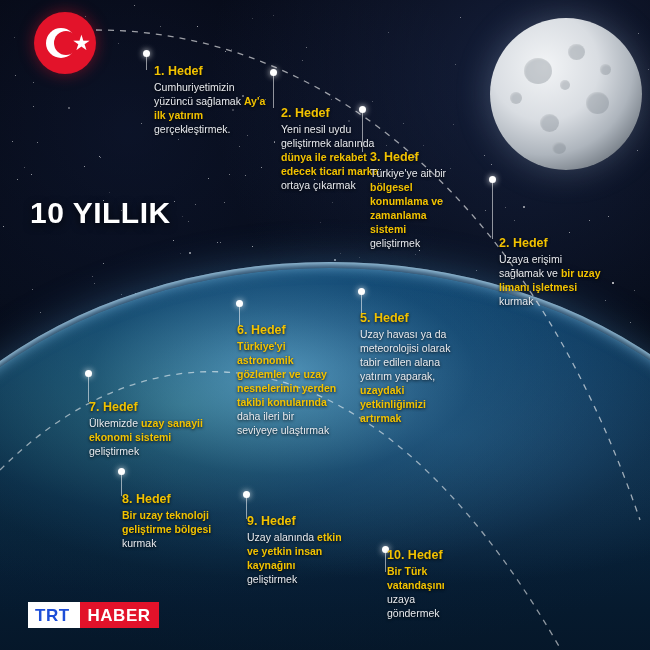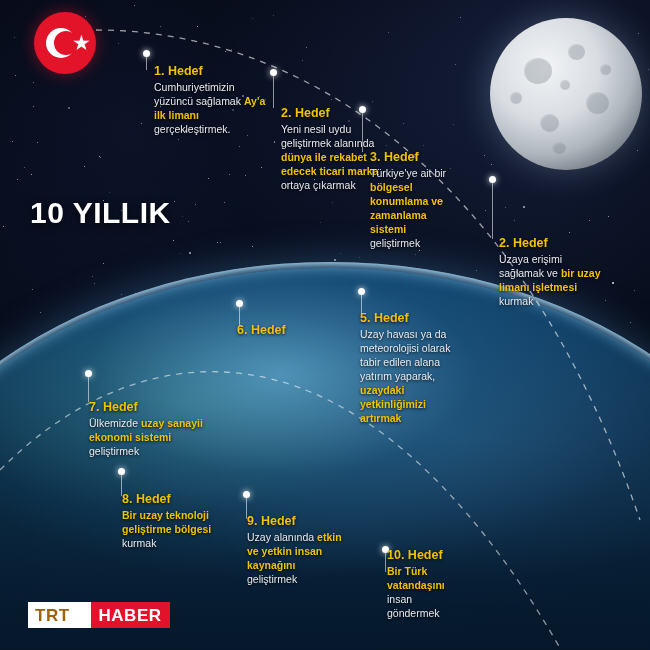--- a/index.html
+++ b/index.html
@@ -188,23 +188,23 @@
     position: absolute;
     left: 28px;
     bottom: 22px;
     display: flex;
     align-items: stretch;
     height: 26px;
     font-weight: bold;
   }
   .logo-trt {
     background: #ffffff;
-    color: #a16207;
+    color: #1d4ed8;
     font-size: 17px;
-    padding: 4px 21px 3px 7px;
+    padding: 4px 10px 3px 7px;
     letter-spacing: 0.5px;
     display: flex;
     align-items: center;
   }
   .logo-haber {
     background: #e2122a;
     color: #ffffff;
     font-size: 17px;
     padding: 4px 8px 3px 8px;
     letter-spacing: 0.5px;
@@ -417,21 +417,21 @@
   <div class="tick" style="left:246px;top:497px;height:22px;"></div>
 
   <div class="dot" style="left:382px;top:546px;"></div>
   <div class="tick" style="left:385px;top:552px;height:20px;"></div>
 
   <div class="goal" style="left:154px;top:64px;width:118px;">
     <div class="goal-title">1. Hedef</div>
     <div class="goal-text">
       <span>Cumhuriyetimizin</span><br>
       <span>yüzüncü sağlamak </span><span class="hl">Ay'a</span><br>
-      <span class="hl">ilk limanı</span><br>
+      <span class="hl">ilk yatırım</span><br>
       <span>gerçekleştirmek.</span>
     </div>
   </div>
 
   <div class="goal" style="left:281px;top:106px;width:120px;">
     <div class="goal-title">2. Hedef</div>
     <div class="goal-text">
       <span>Yeni nesil uydu</span><br>
       <span>geliştirmek alanında</span><br>
       <span class="hl">dünya ile rekabet</span><br>
@@ -470,20 +470,29 @@
       <span>tabir edilen alana</span><br>
       <span>yatırım yaparak,</span><br>
       <span class="hl">uzaydaki</span><br>
       <span class="hl">yetkinliğimizi</span><br>
       <span class="hl">artırmak</span>
     </div>
   </div>
 
   <div class="goal" style="left:237px;top:323px;width:116px;">
     <div class="goal-title">6. Hedef</div>
+    <div class="goal-text">
+      <span class="hl">Türkiye'yi</span><br>
+      <span class="hl">astronomik</span><br>
+      <span class="hl">gözlemler ve uzay</span><br>
+      <span class="hl">nesnelerinin yerden</span><br>
+      <span class="hl">takibi konularında</span><br>
+      <span>daha ileri bir</span><br>
+      <span>seviyeye ulaştırmak</span>
+    </div>
   </div>
 
   <div class="goal" style="left:89px;top:400px;width:118px;">
     <div class="goal-title">7. Hedef</div>
     <div class="goal-text">
       <span>Ülkemizde </span><span class="hl">uzay sanayii</span><br>
       <span class="hl">ekonomi sistemi</span><br>
       <span>geliştirmek</span>
     </div>
   </div>
@@ -505,21 +514,21 @@
       <span class="hl">kaynağını</span><br>
       <span>geliştirmek</span>
     </div>
   </div>
 
   <div class="goal" style="left:387px;top:548px;width:114px;">
     <div class="goal-title">10. Hedef</div>
     <div class="goal-text">
       <span class="hl">Bir Türk</span><br>
       <span class="hl">vatandaşını</span><br>
-      <span>insan</span><br>
+      <span>uzaya</span><br>
       <span>göndermek</span>
     </div>
   </div>
 
   <div class="logo">
     <div class="logo-trt">TRT</div>
     <div class="logo-haber">HABER</div>
   </div>
 
 </div>

